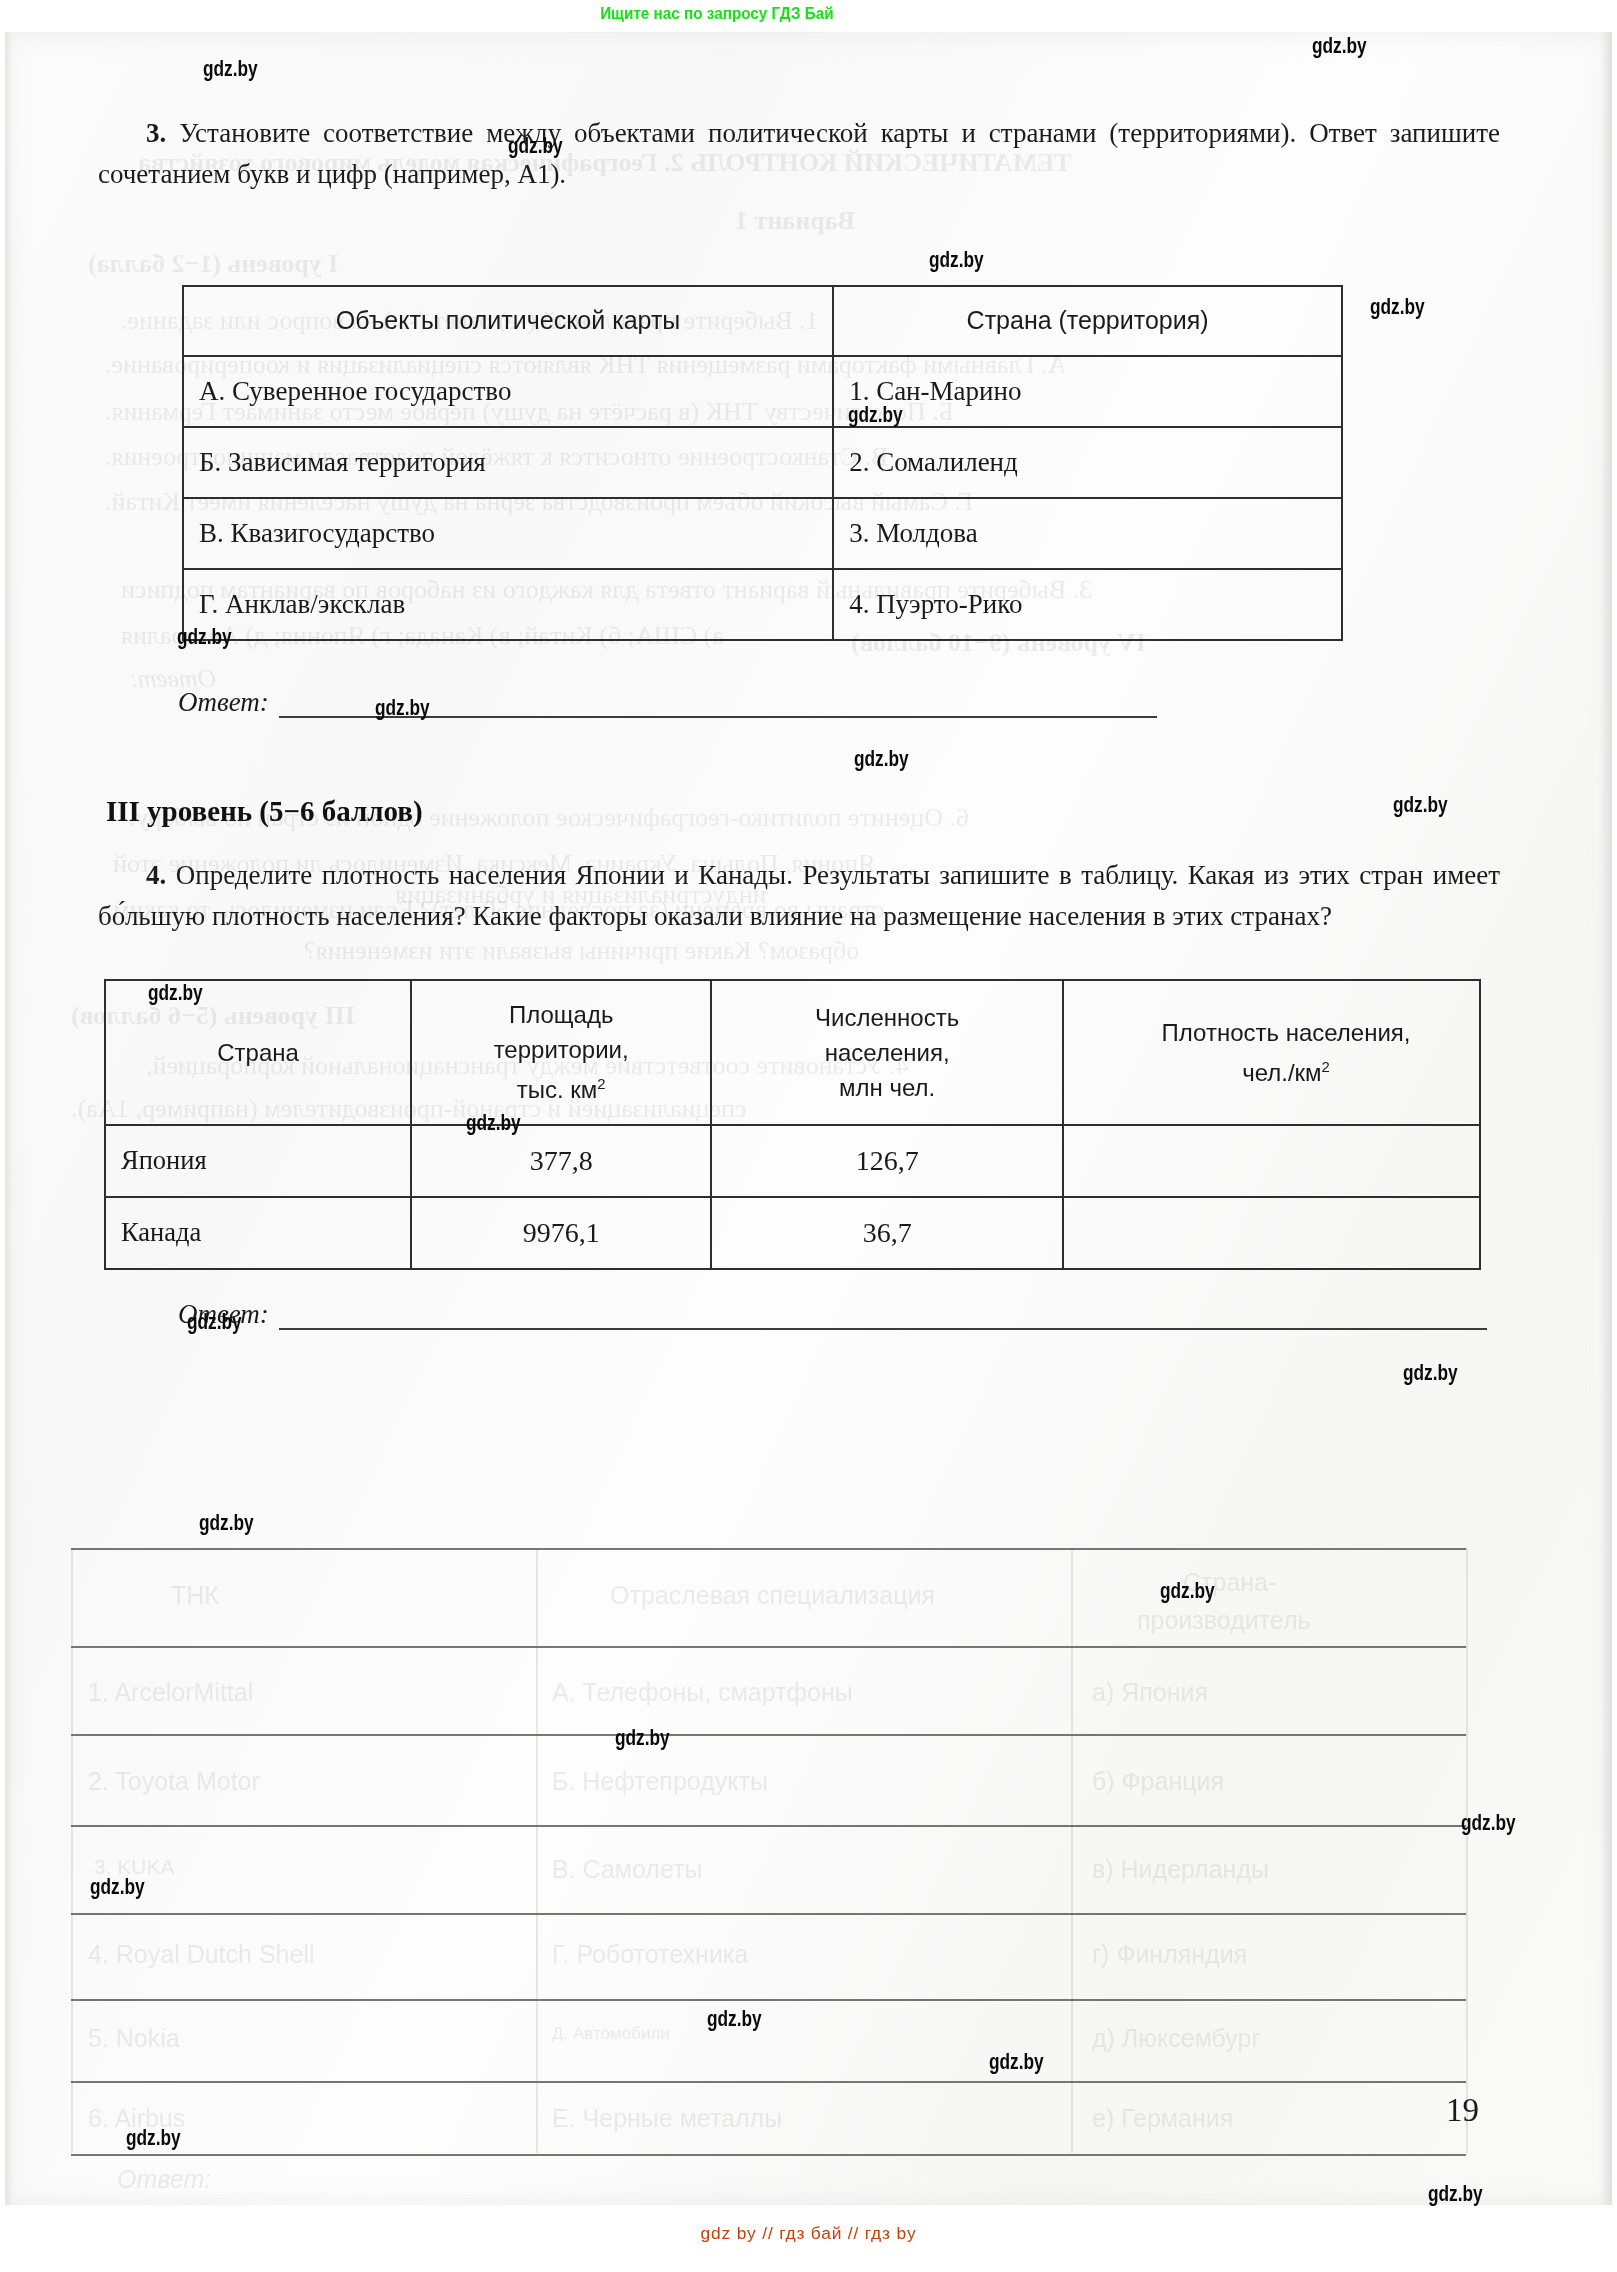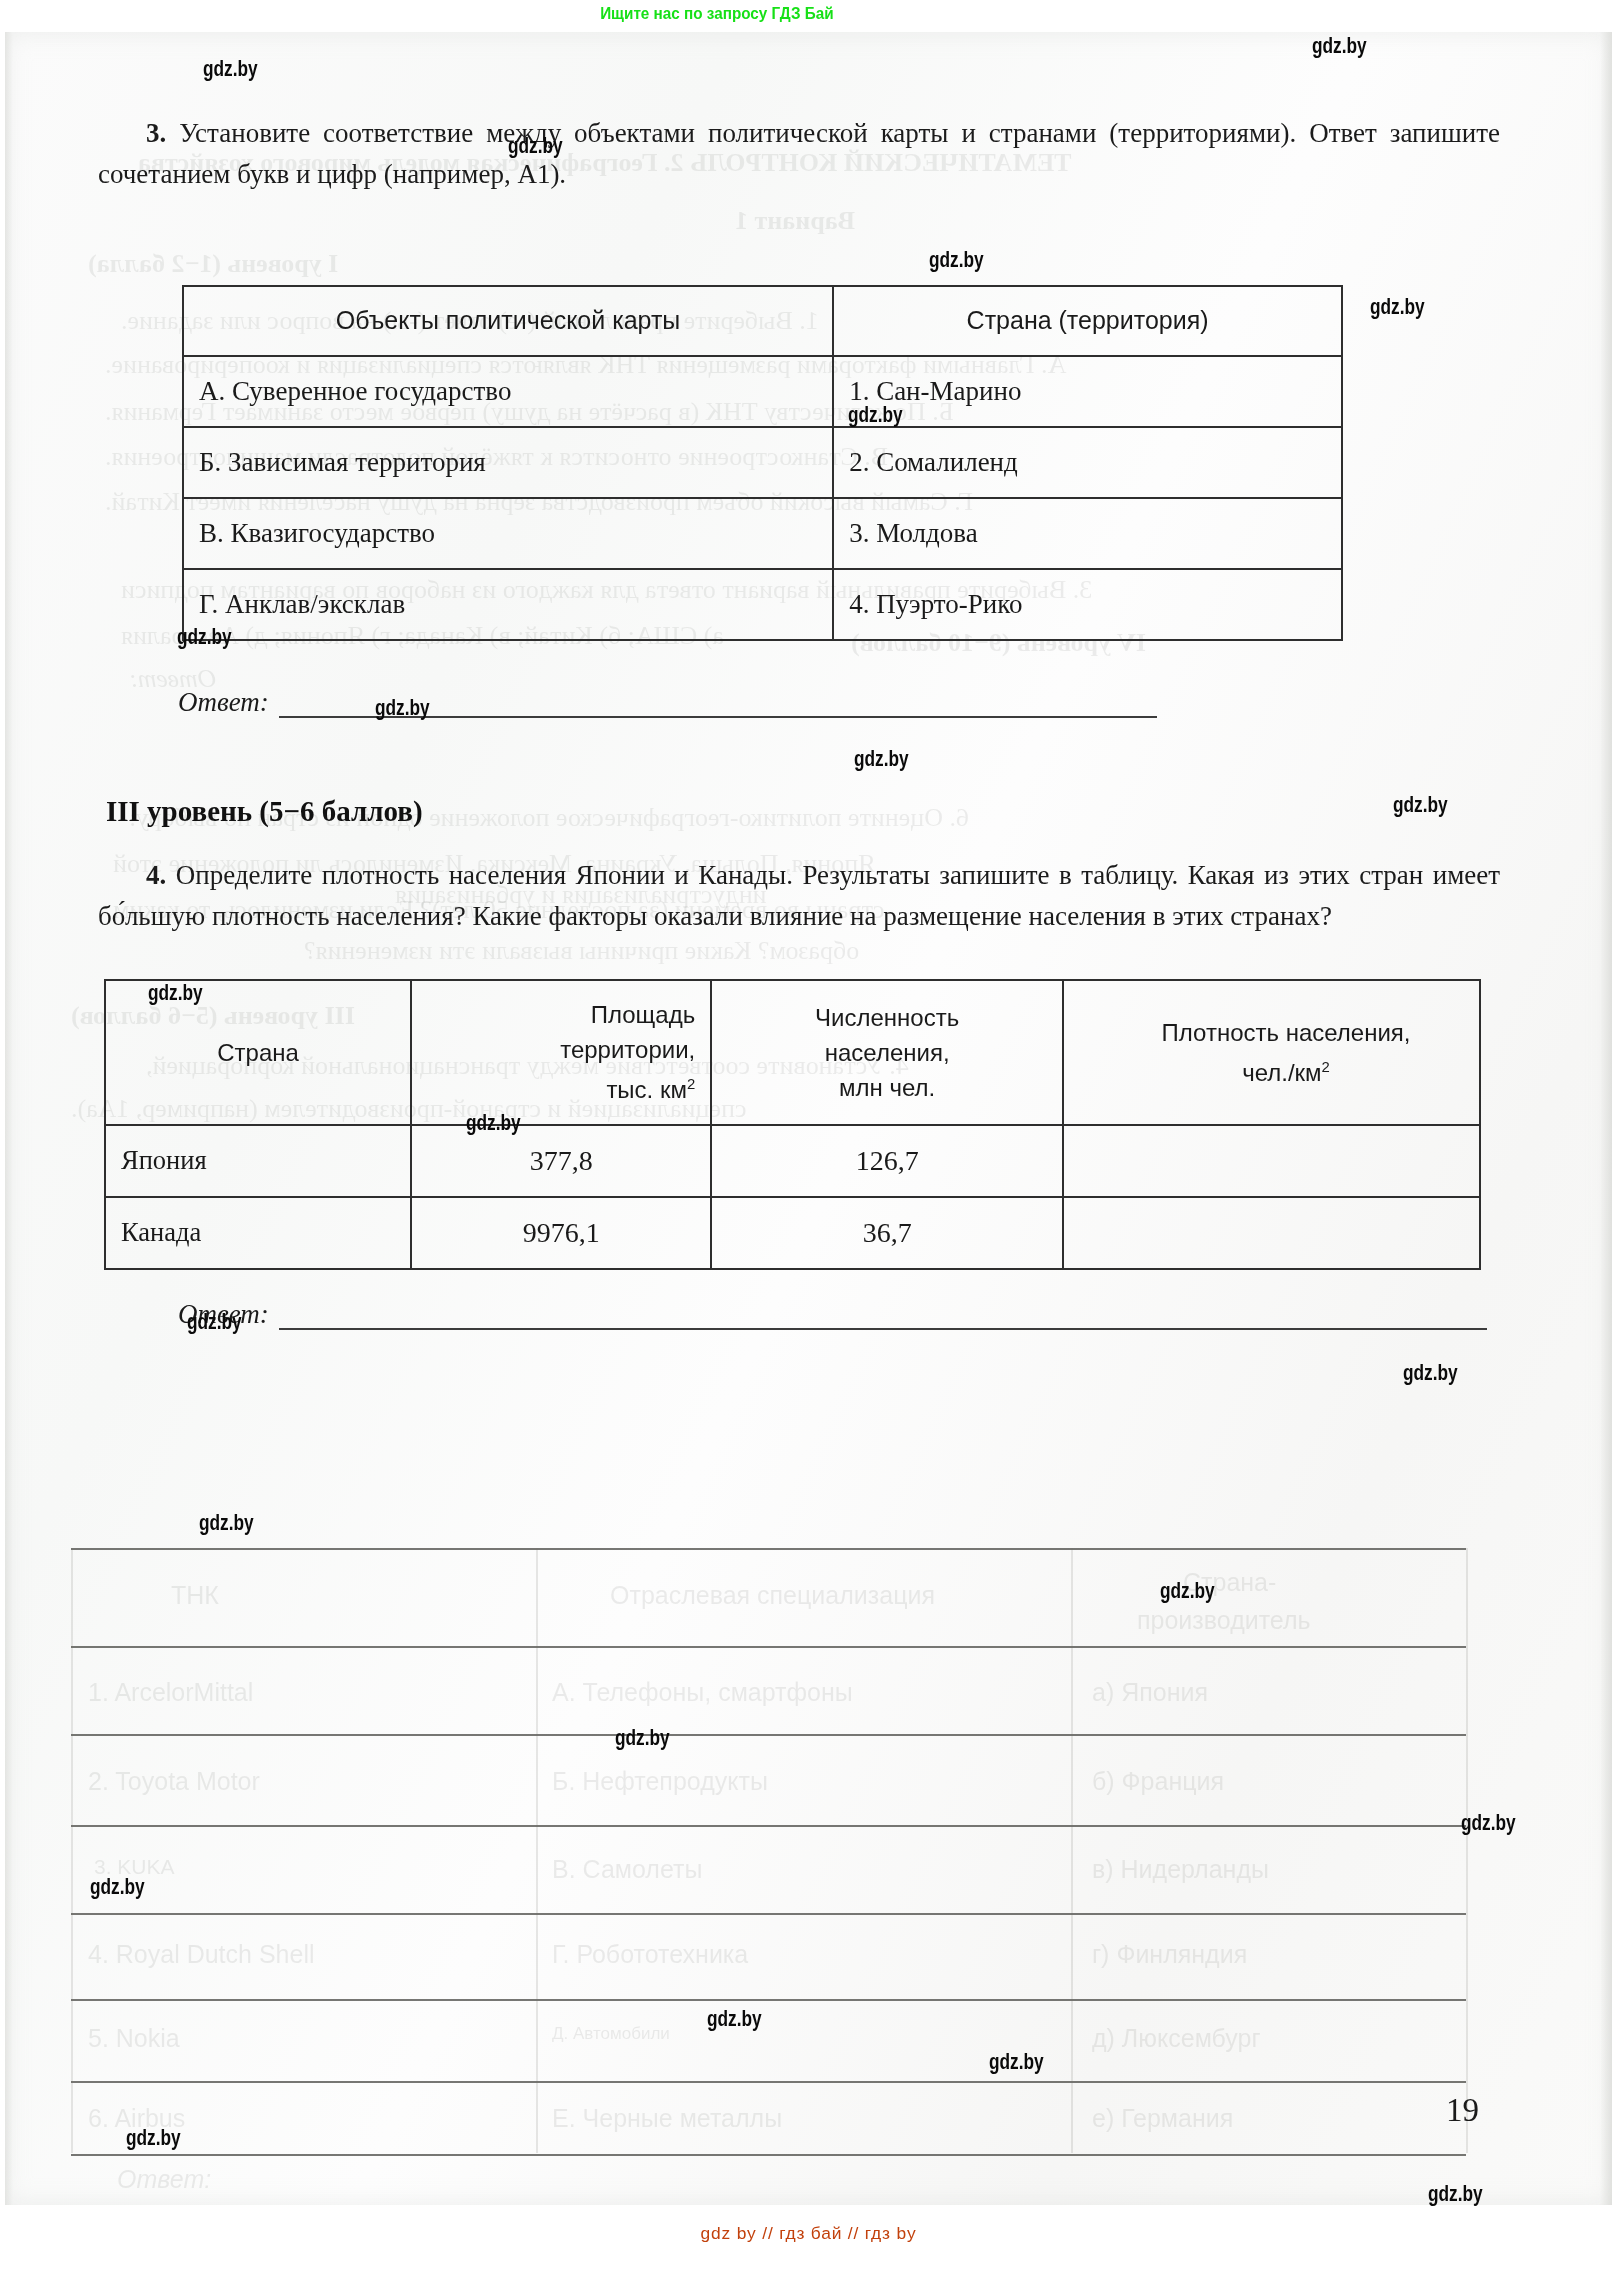--- a/index.html
+++ b/index.html
@@ -336,21 +336,21 @@
 
     <div class="task task-serif" style="left:93px; top:823px; width:1402px; text-indent:48px;">
       <span class="num">4.</span>
       <span>Определите плотность населения Японии и Канады. Результаты запишите в таблицу. Какая из этих стран имеет бо́льшую плотность населения? Какие факторы оказали влияние на размещение населения в этих странах?</span>
     </div>
 
     <table class="doc-tbl t2" style="left:99px; top:947px; width:1377px;">
       <tbody>
           <tr>
         <td class="hdr" style="width:315px; height:143px;">Страна</td>
-        <td class="hdr" style="width:297px;text-align:right;">
+        <td class="hdr" style="width:297px;">
           <span>Площадь</span><br>
           <span>территории,</span><br>
           <span>тыс. км</span><sup>2</sup>
         </td>
         <td class="hdr" style="width:358px;">
           <span>Численность</span><br>
           <span>населения,</span><br>
           <span>млн чел.</span>
         </td>
         <td class="hdr" style="width:406px;padding-left:44px;">

